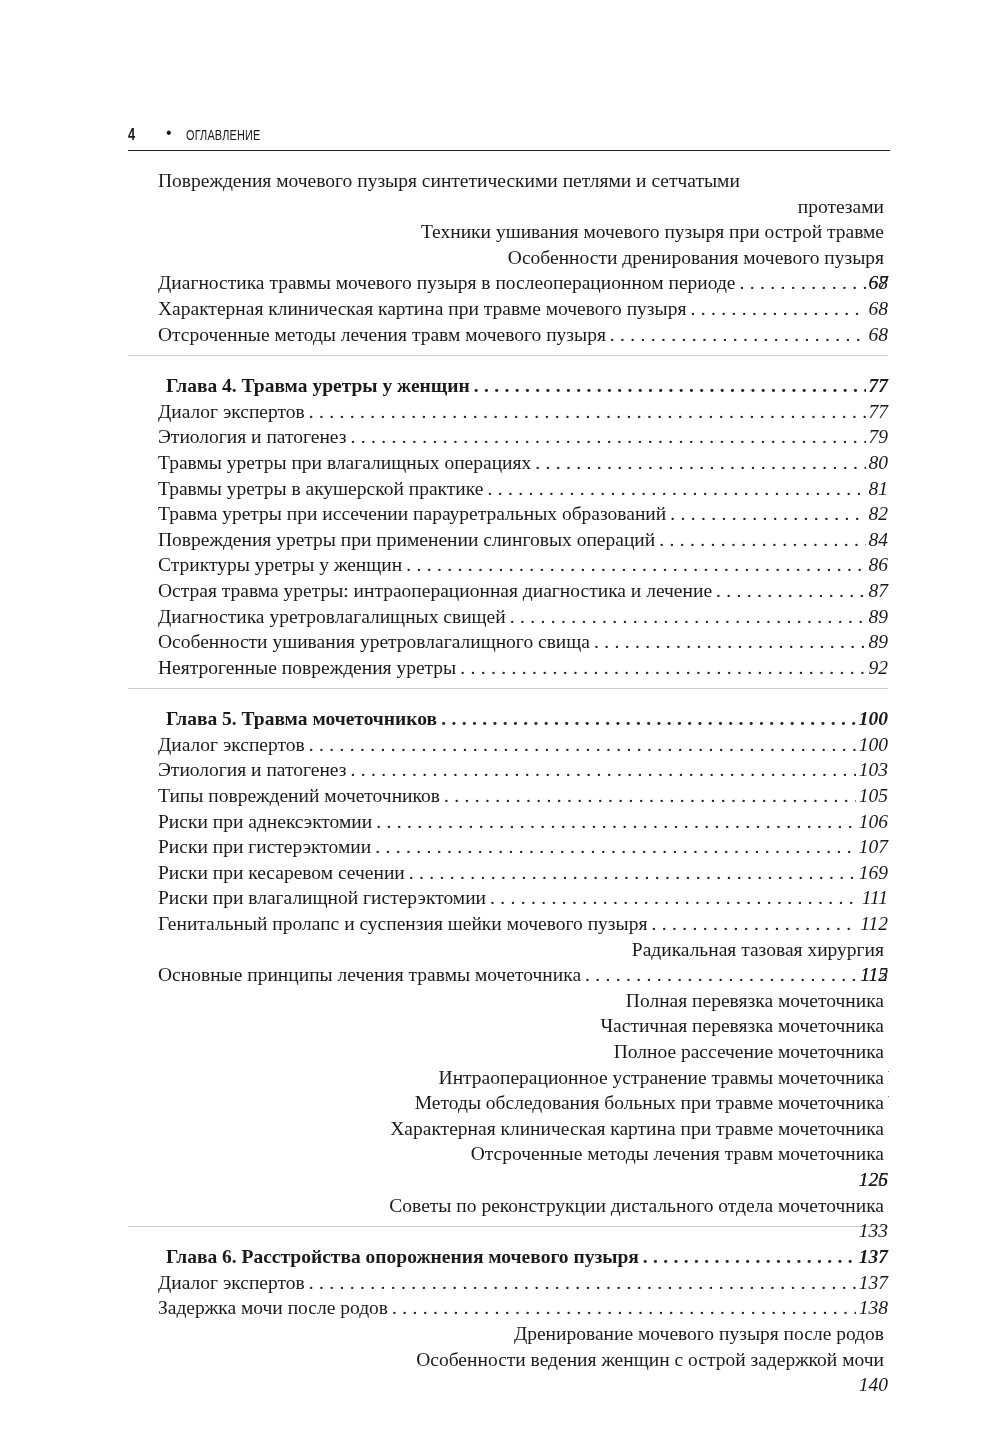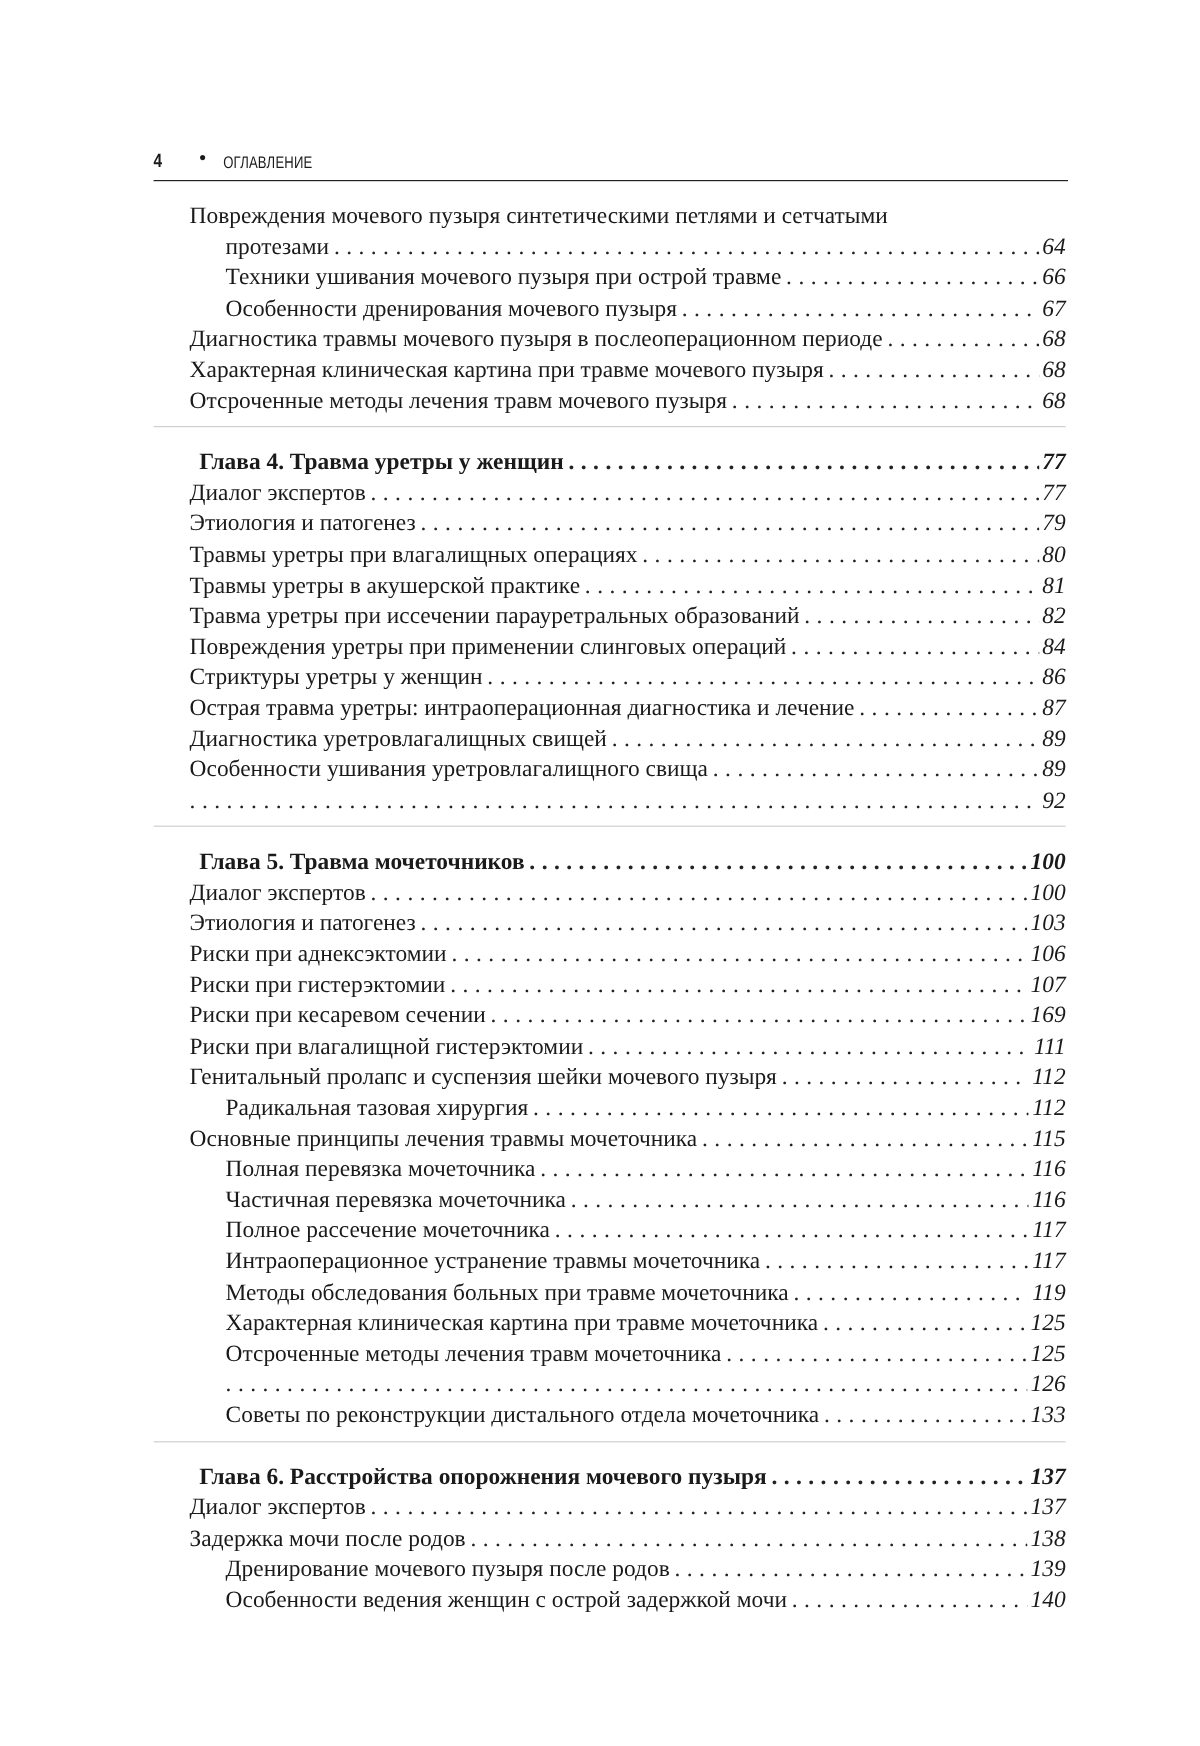--- a/index.html
+++ b/index.html
@@ -8,21 +8,21 @@
   .header .pnum { position: absolute; left: 0; top: 2px; font-family: "Liberation Sans", sans-serif; font-weight: bold; font-size: 16px; transform: scaleX(0.8); transform-origin: left; }
   .header .bullet { position: absolute; left: 38px; top: 0px; font-family: "Liberation Sans", sans-serif; font-size: 16px; }
   .header .title { position: absolute; left: 58px; top: 3px; font-family: "Liberation Sans", sans-serif; font-size: 14px; letter-spacing: 0.2px; transform: scaleX(0.78); transform-origin: left; }
   .toc { position: absolute; left: 128px; top: 168px; width: 760px; font-family: "Liberation Serif", serif; font-size: 19.5px; }
   .row { position: relative; height: 25.6px; line-height: 25.6px; display: flex; align-items: flex-end; white-space: nowrap; }
   .row .text { background: #fff; padding-right: 4px; transform-origin: left; }
   .row .dots { flex: 1; overflow: hidden; letter-spacing: 5.2px; color: #222; }
   .row .dots::before { content: ". . . . . . . . . . . . . . . . . . . . . . . . . . . . . . . . . . . . . . . . . . . . . . . . . . . . . . . . . . . . . . . . . . . . . . . . . . . . . . . . . . . . . . . . . . . . . . . . . . . . . . . . . . . . . . . . . . ."; letter-spacing: 0; word-spacing: 0.5px; }
   .row .page { padding-left: 3px; text-align: right; font-style: italic; }
   .l1 { padding-left: 30px; }
-  .l2 { padding-left: 60px; }
+  .l2 { padding-left: 60px; flex-direction: column; }
   .l0 { padding-left: 0; font-weight: bold; margin-left: 38px; }
   .gap { height: 11px; border-top: 1px solid #cfcfcf; margin: 8px 0 6px 0; }
 </style>
 </head>
 <body>
 
 <div class="header">
   <span class="pnum">4</span>
   <span class="bullet">•</span>
   <span class="title">ОГЛАВЛЕНИЕ</span>
@@ -112,40 +112,46 @@
       <span class="text">Диагностика уретровлагалищных свищей</span>
       <span class="dots"></span>
       <span class="page">89</span>
     </div>
     <div class="row l1">
       <span class="text">Особенности ушивания уретровлагалищного свища</span>
       <span class="dots"></span>
       <span class="page">89</span>
     </div>
     <div class="row l1">
+      <span class="text">Неятрогенные повреждения уретры</span>
       <span class="dots"></span>
       <span class="page">92</span>
     </div>
     <div class="gap"></div>
     <div class="row l0">
       <span class="text">Глава 5. Травма мочеточников</span>
       <span class="dots"></span>
       <span class="page">100</span>
     </div>
     <div class="row l1">
       <span class="text">Диалог экспертов</span>
       <span class="dots"></span>
       <span class="page">100</span>
     </div>
     <div class="row l1">
       <span class="text">Этиология и патогенез</span>
       <span class="dots"></span>
       <span class="page">103</span>
     </div>
     <div class="row l1">
+      <span class="text">Типы повреждений мочеточников</span>
+      <span class="dots"></span>
+      <span class="page">105</span>
+    </div>
+    <div class="row l1">
       <span class="text">Риски при аднексэктомии</span>
       <span class="dots"></span>
       <span class="page">106</span>
     </div>
     <div class="row l1">
       <span class="text">Риски при гистерэктомии</span>
       <span class="dots"></span>
       <span class="page">107</span>
     </div>
     <div class="row l1">

